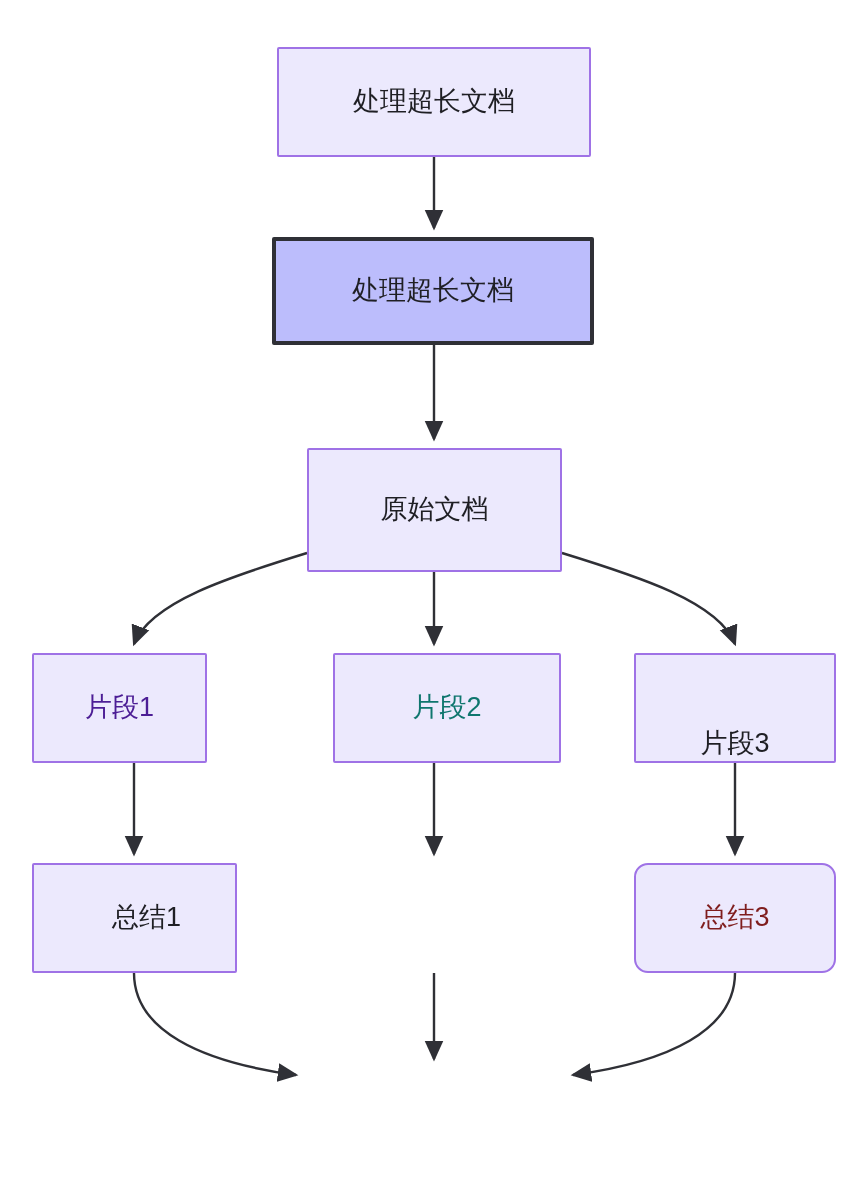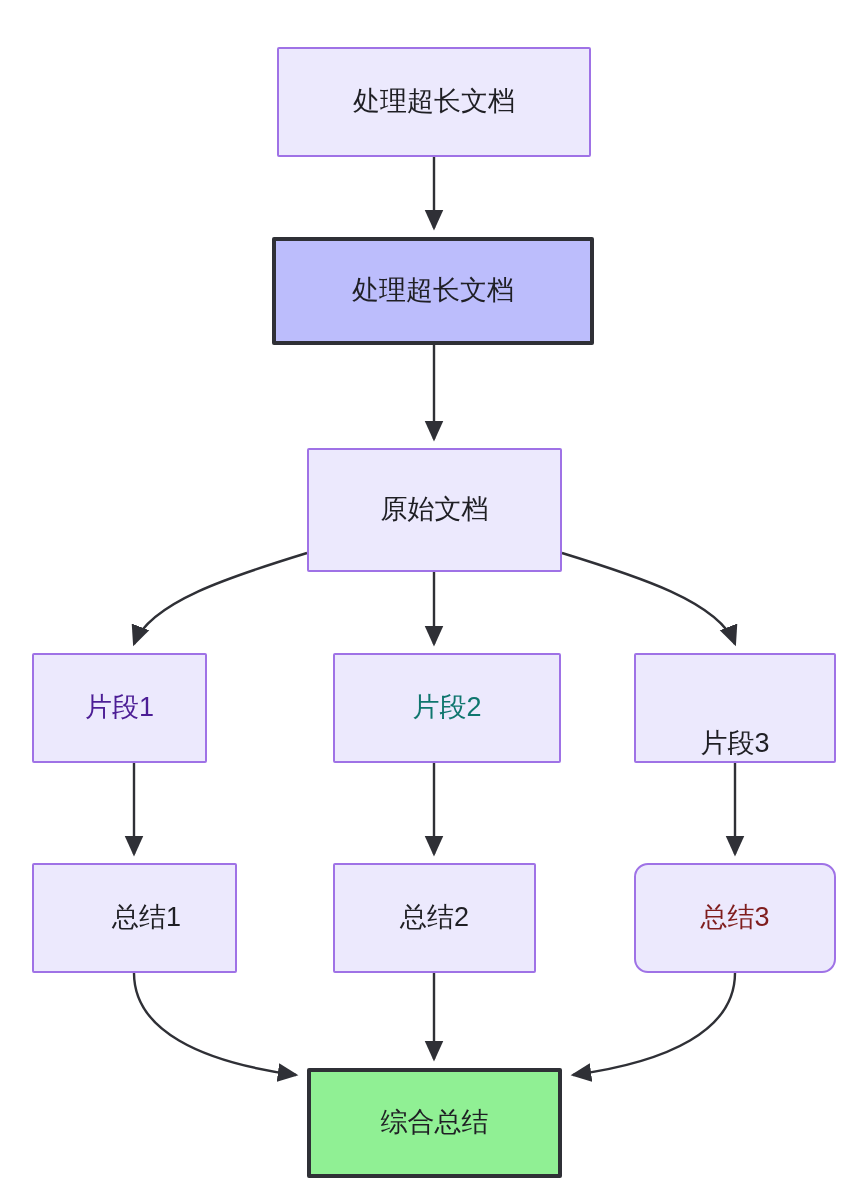--- a/index.html
+++ b/index.html
@@ -120,25 +120,19 @@
   </div>
 
   <div class="node style-default" id="node-n6" style="left: 634px; top: 653px; width: 202px; height: 110px; background: rgb(236, 233, 253); border-color: rgb(159, 114, 230); color: rgb(31, 31, 36); align-items: flex-end;">
     <span class="node-label">片段3</span>
   </div>
 
   <div class="node style-default" id="node-n7" style="left: 32px; top: 863px; width: 205px; height: 110px; background: rgb(236, 233, 253); border-color: rgb(159, 114, 230); color: rgb(31, 31, 36); padding-left: 24px;">
     <span class="node-label">总结1</span>
   </div>
 
-  <div class="node style-default" id="node-n8" style="left: 333px; top: 863px; width: 203px; height: 110px; background: rgb(236, 233, 253); border-color: rgb(159, 114, 230); color: rgb(31, 31, 36);">
-    <span class="node-label">总结2</span>
-  </div>
 
   <div class="node style-default" id="node-n9" style="left: 634px; top: 863px; width: 202px; height: 110px; background: rgb(236, 233, 253); border-color: rgb(159, 114, 230); color: #7f1d1d; border-radius: 14px;">
     <span class="node-label">总结3</span>
   </div>
 
-  <div class="node style-success" id="node-n10" style="left: 307px; top: 1068px; width: 255px; height: 110px; background: rgb(144, 240, 148); border-color: rgb(47, 48, 54); color: rgb(31, 31, 36);">
-    <span class="node-label">综合总结</span>
-  </div>
 
 </div>
 
 </body></html>

